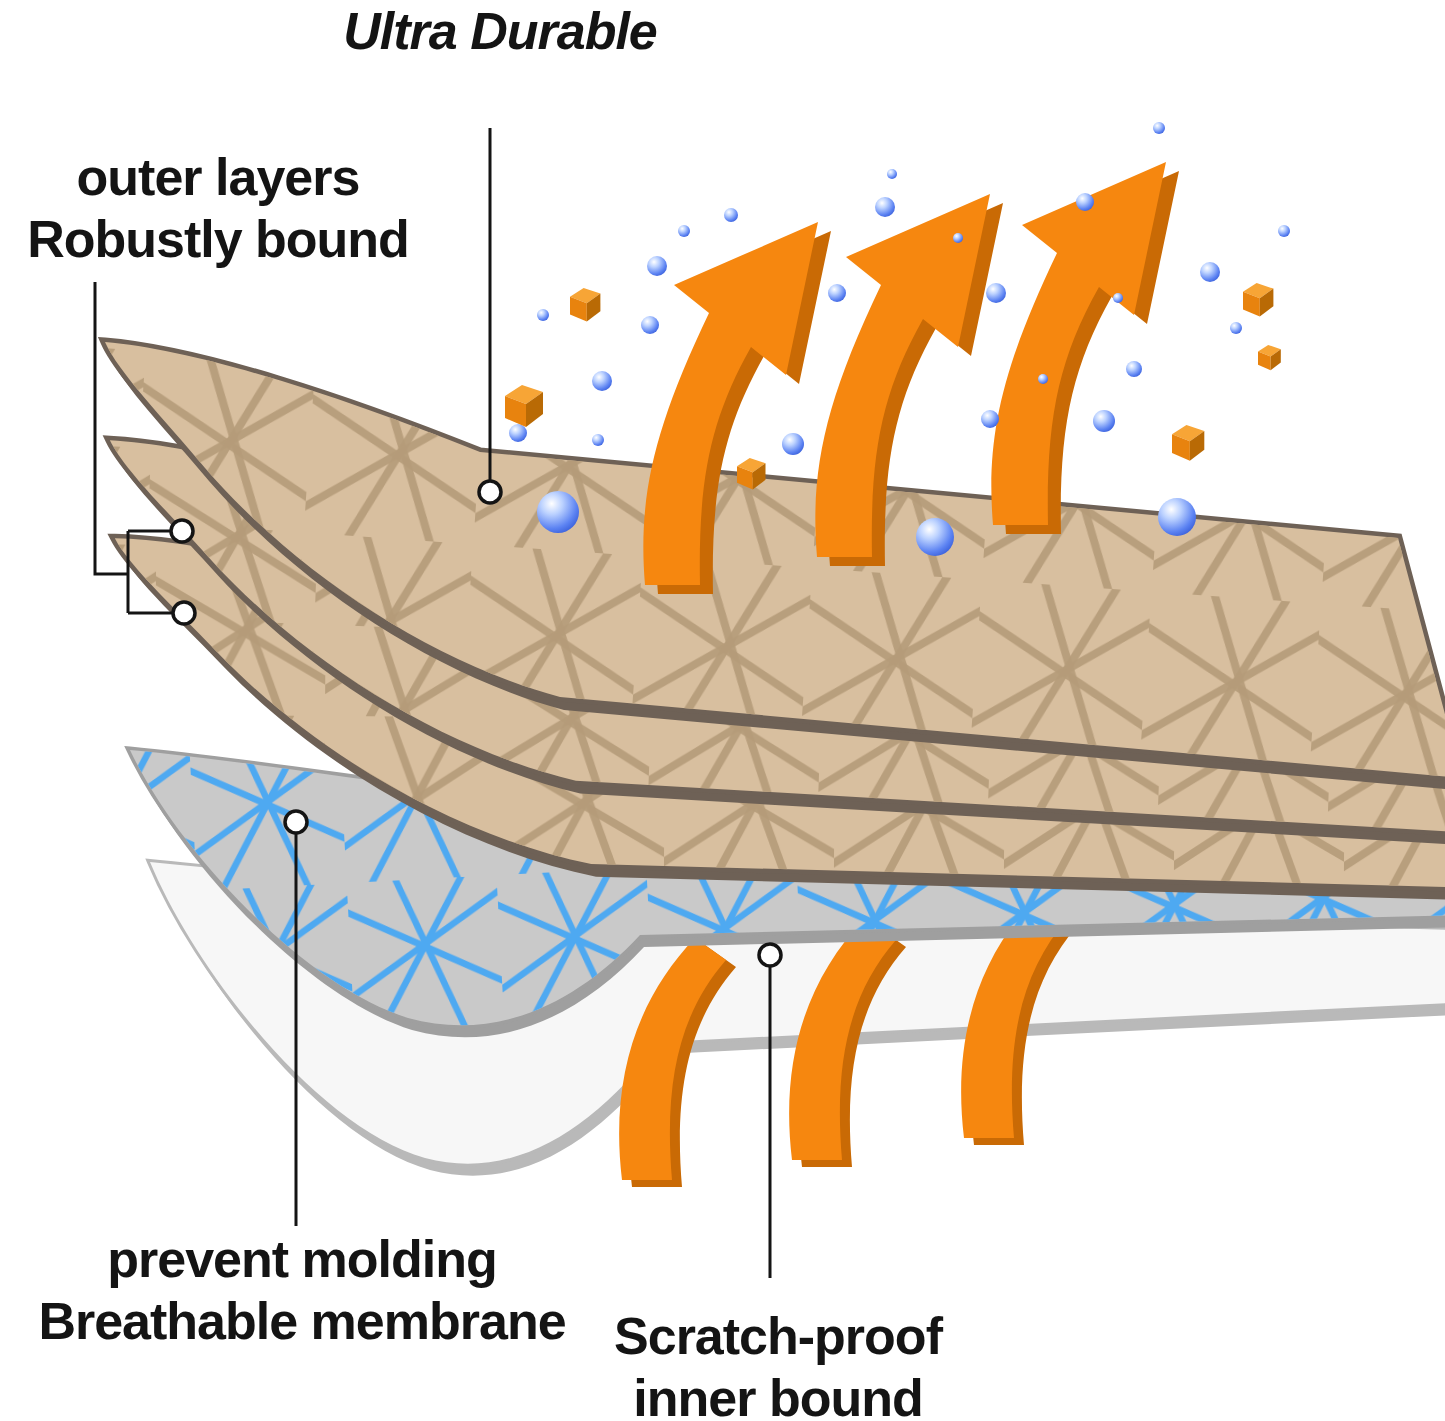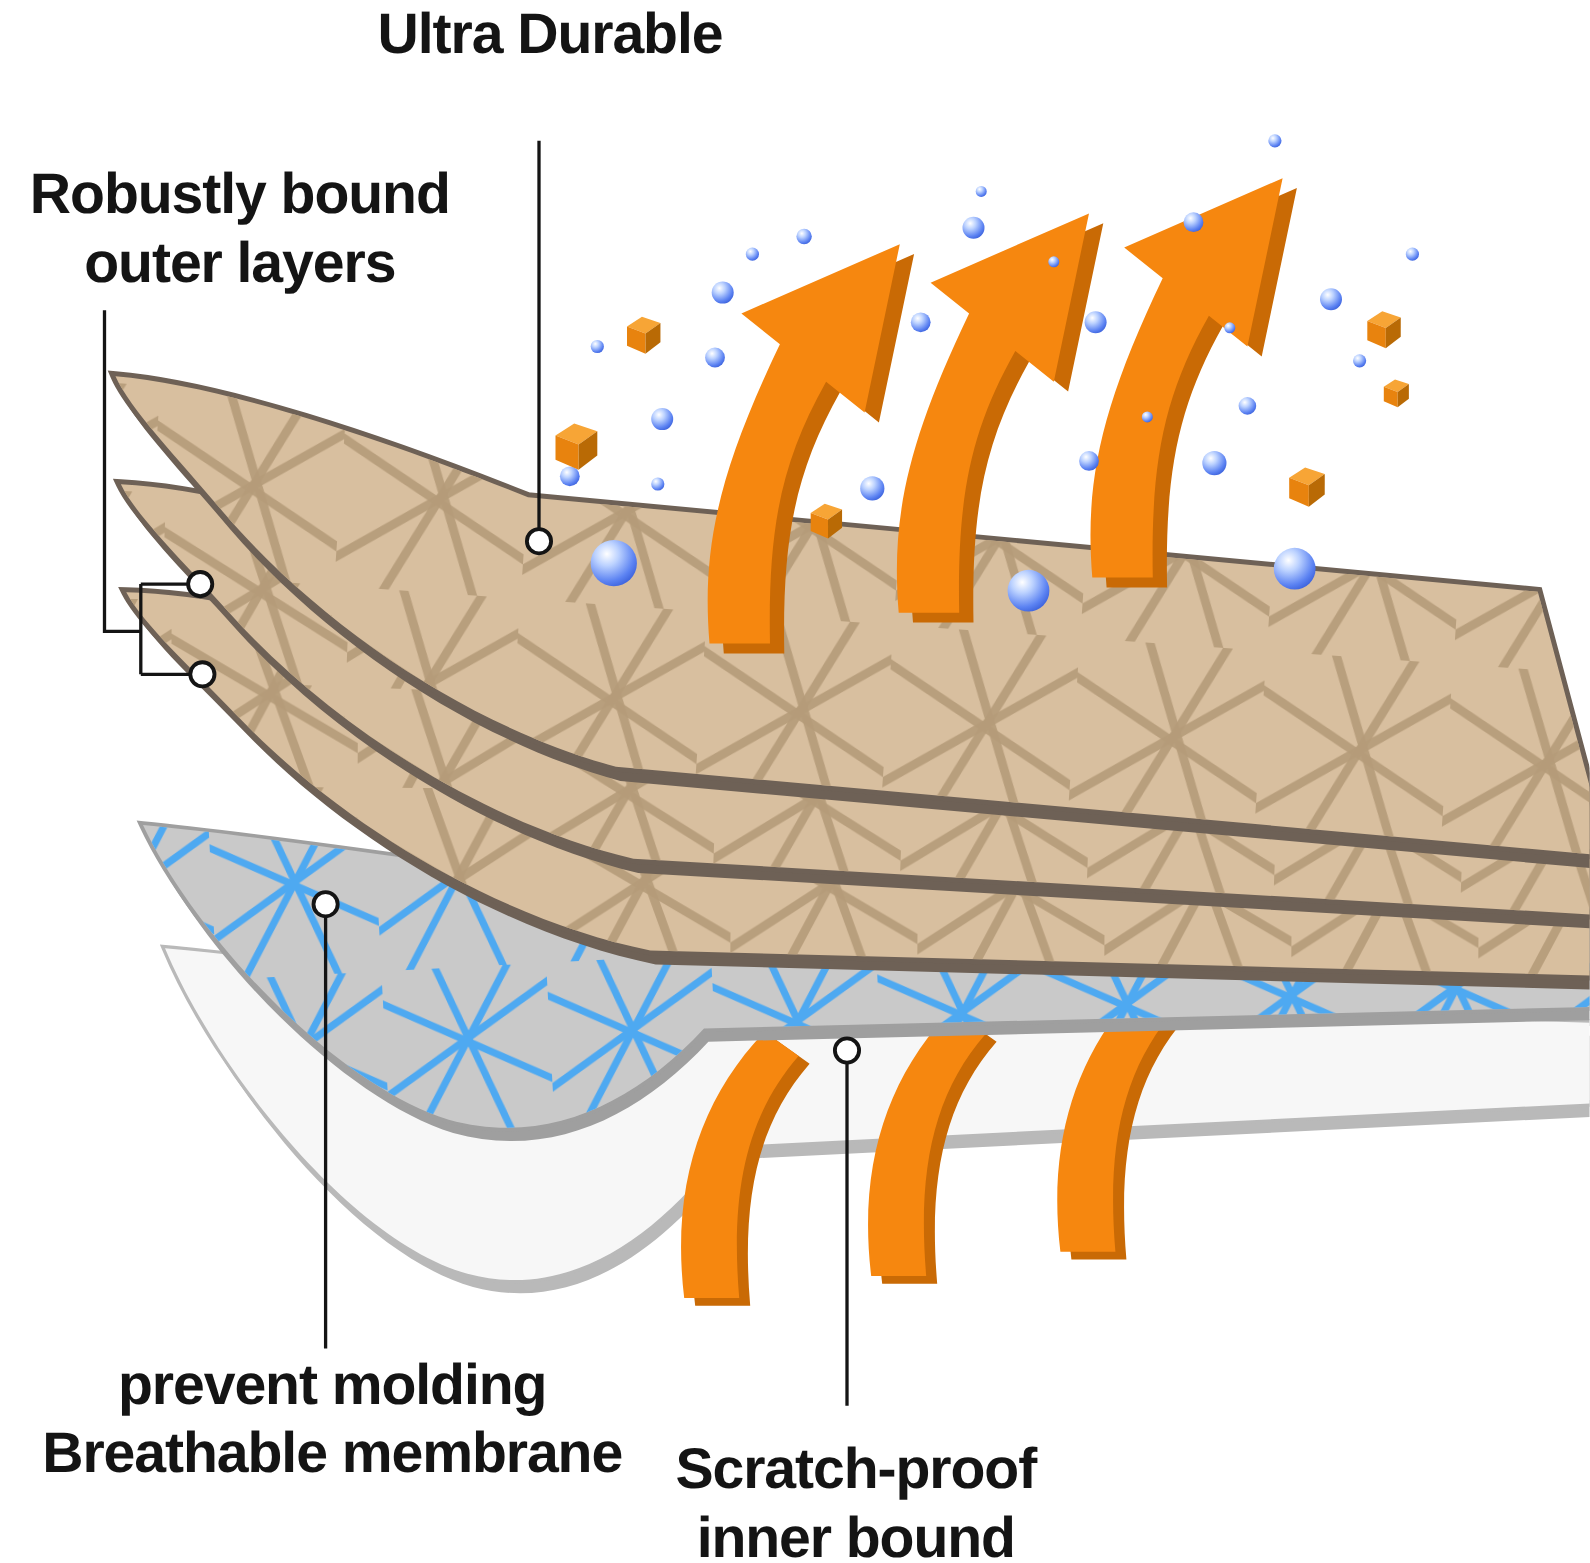--- a/index.html
+++ b/index.html
@@ -197,27 +197,27 @@
     <circle class="callout-dot" cx="184" cy="613" r="11"></circle>
 
     <path class="callout" d="M296 833 L296 1226"></path>
     <circle class="callout-dot" cx="296" cy="822" r="11"></circle>
 
     <path class="callout" d="M770 966 L770 1278"></path>
     <circle class="callout-dot" cx="770" cy="955" r="11"></circle>
   </g>
 </svg>
 
-<div class="label" style="left:270px;top:0px;width:460px;">
+<div class="label" style="left:270px;top:0px;width:460px;font-style:italic;">
   <div>Ultra Durable</div>
 </div>
 
 <div class="label" style="left:0px;top:146px;width:436px;">
+  <div>outer layers</div>
   <div>Robustly bound</div>
-  <div>outer layers</div>
 </div>
 
 <div class="label" style="left:8px;top:1228px;width:588px;">
   <div>prevent molding</div>
   <div>Breathable membrane</div>
 </div>
 
 <div class="label" style="left:558px;top:1280px;width:440px;margin-top:25px;">
   <div>Scratch-proof</div>
   <div>inner bound</div>

